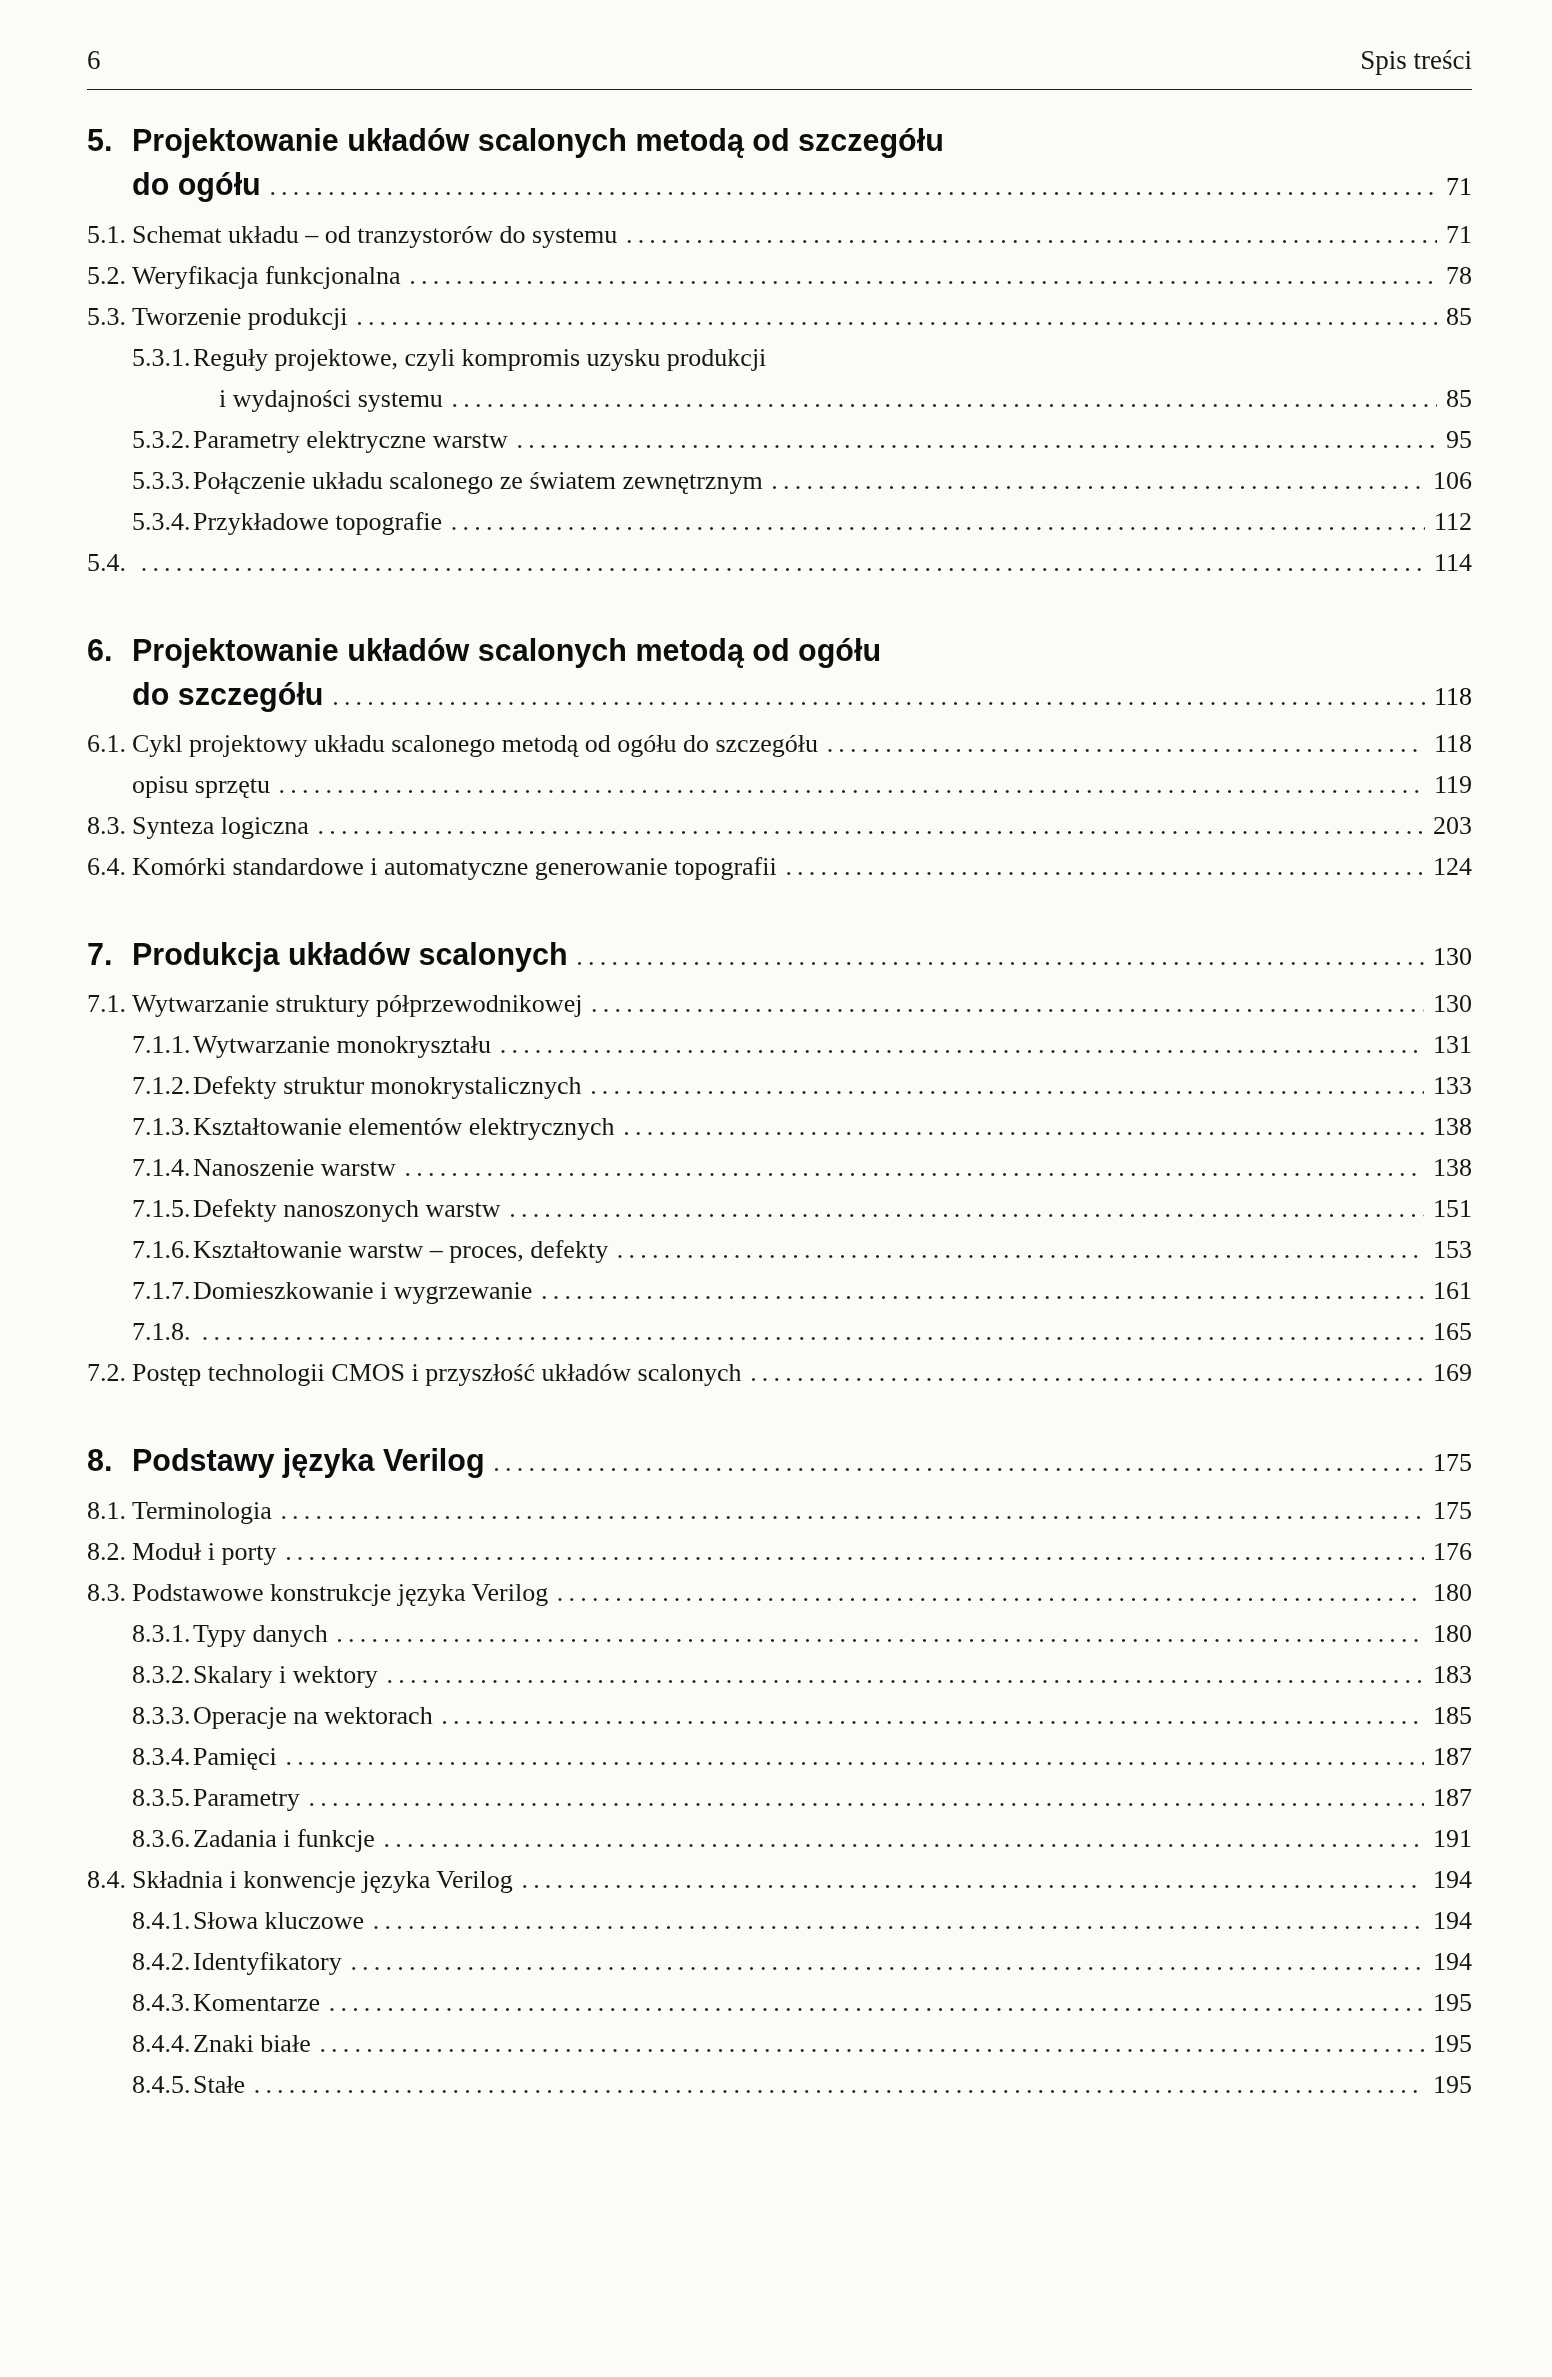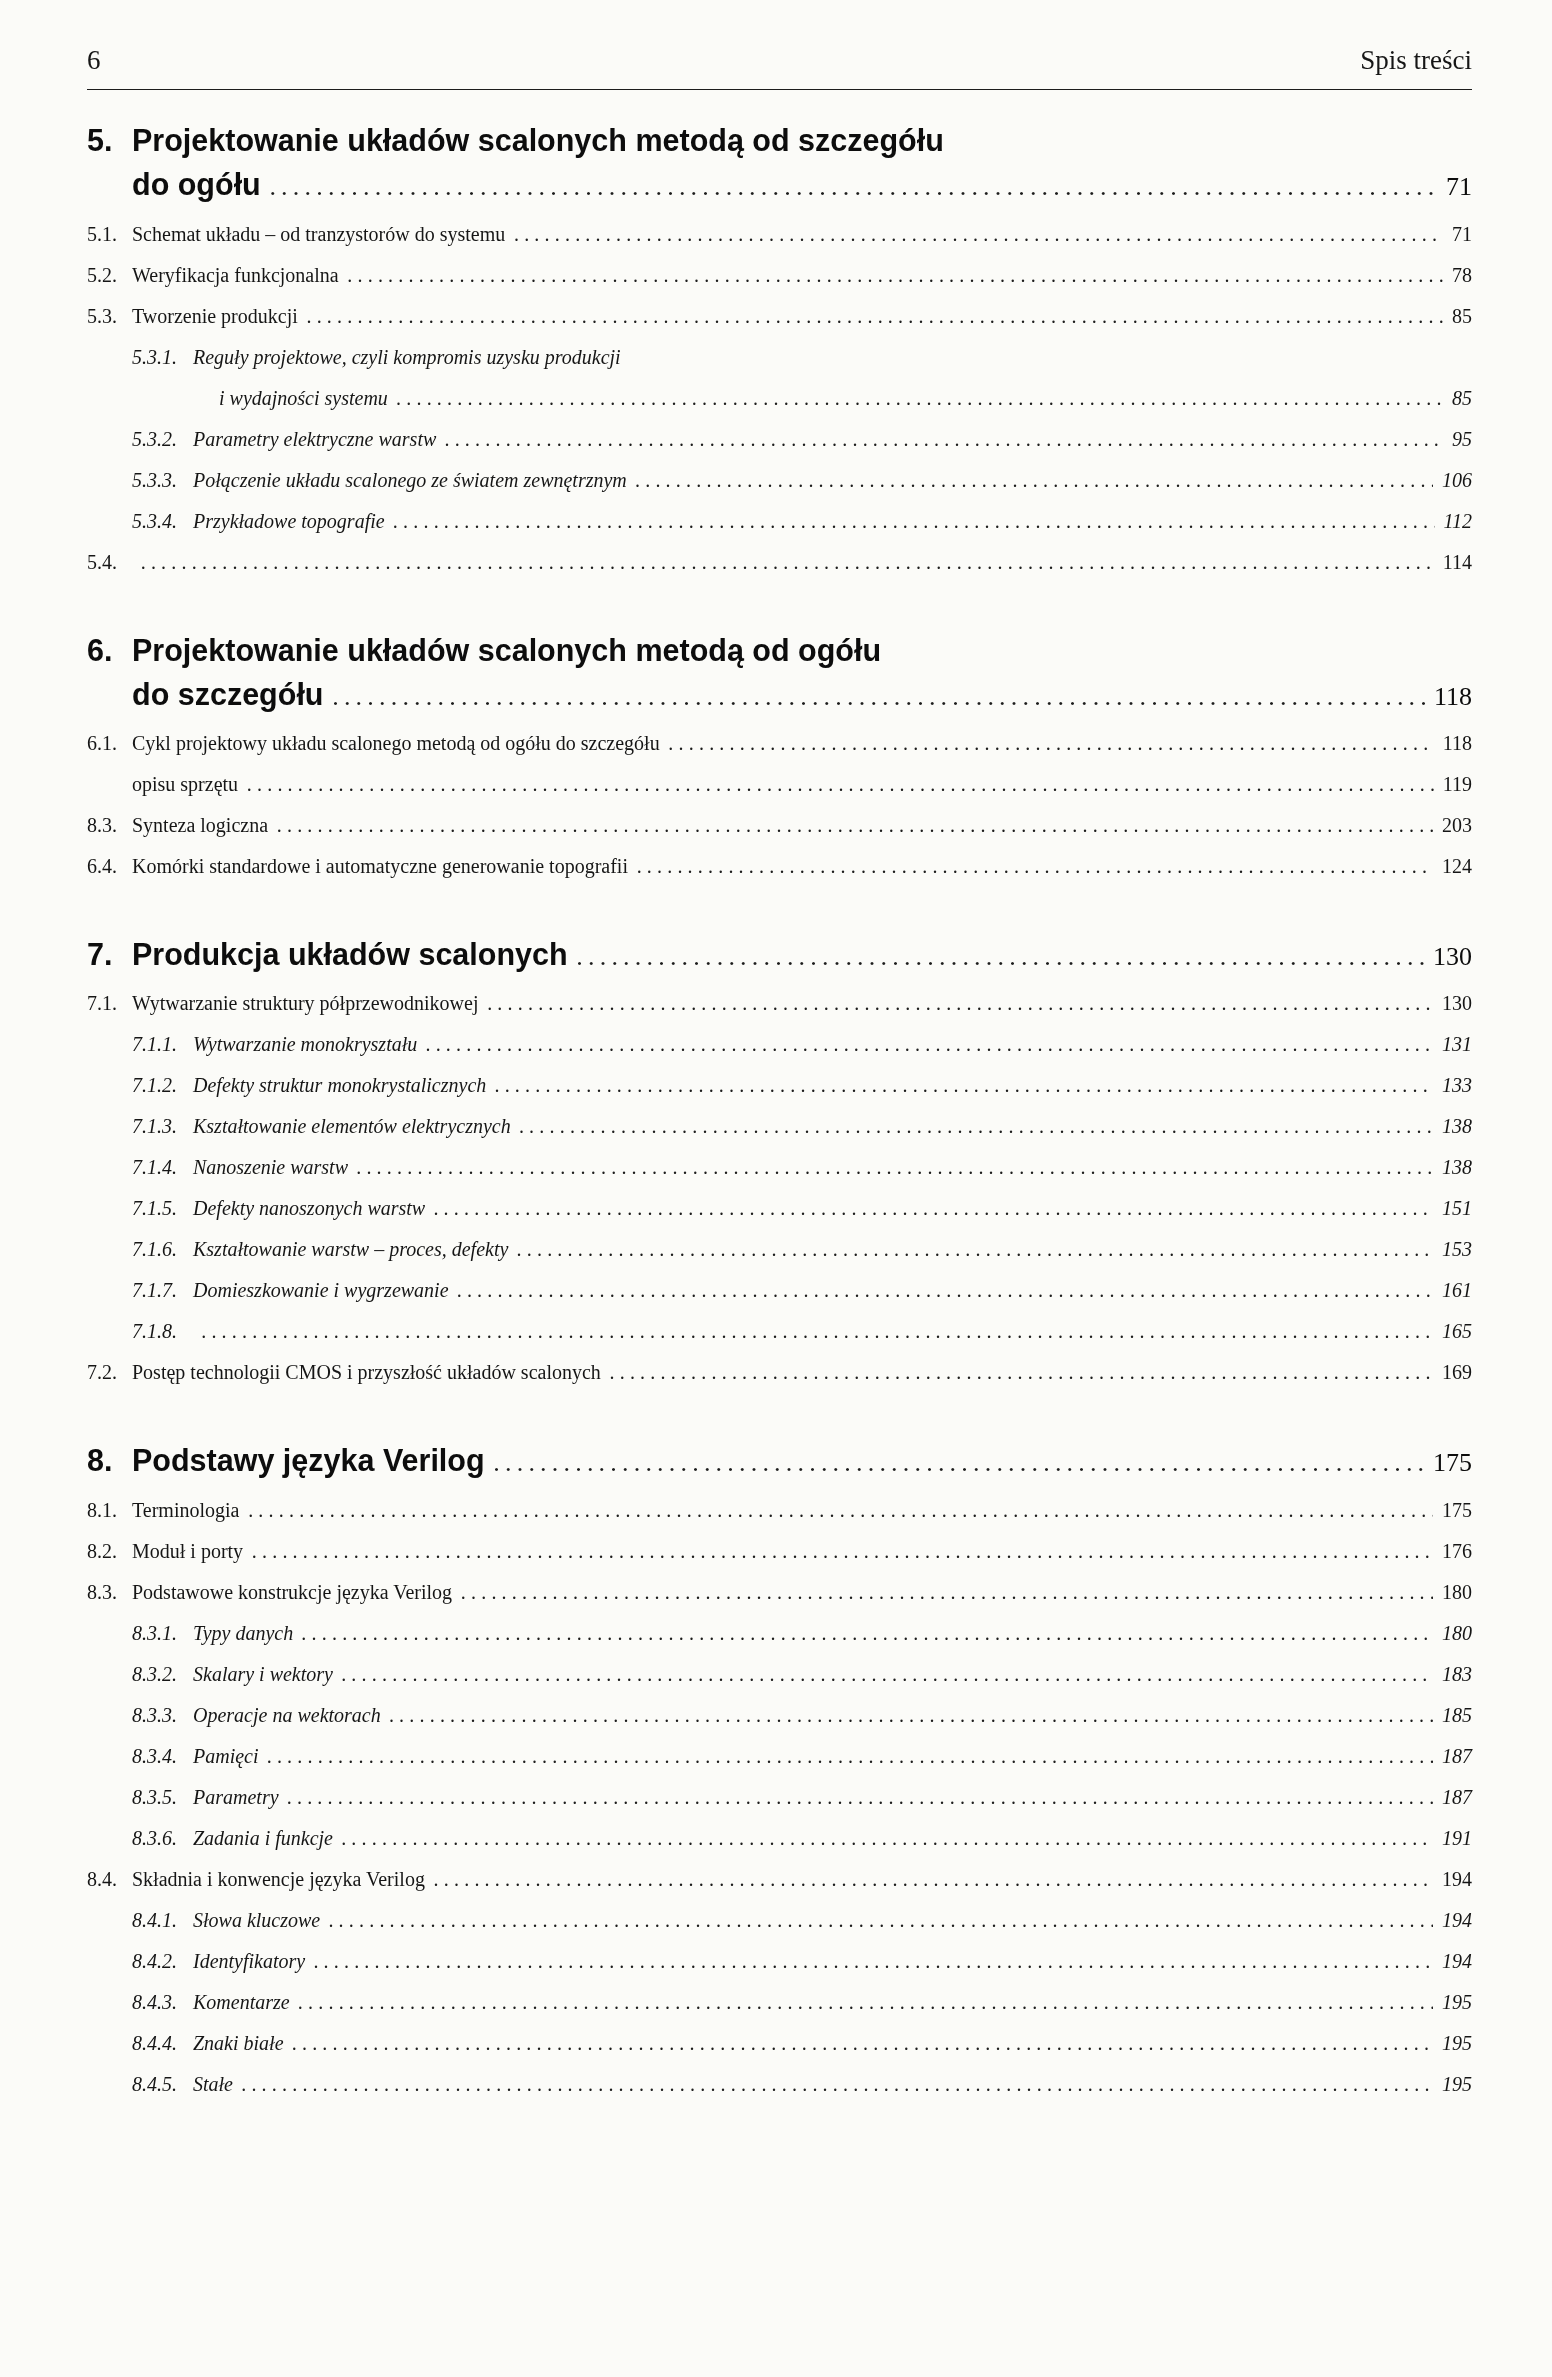--- a/index.html
+++ b/index.html
@@ -48,24 +48,24 @@
   .chapter-heading .leader,
   .chapter-heading .pageno {
     font-family: "Liberation Serif", serif;
     font-weight: 400;
     font-size: 26px;
   }
   .entries { margin-top: 4.4px; }
 
   
   .line { display: flex; align-items: baseline; }
-  .entry { font-size: 20px; line-height: 41px; }
+  .entry { font-size: 26px; line-height: 41px; }
   .num { flex: 0 0 45px; white-space: nowrap; }
   .text { flex: 0 1 auto; white-space: nowrap; }
-  .entry.level-2 .line { padding-left: 45px; font-style: italic; }
+  .entry.level-2 .line { padding-left: 45px; }
   .entry.level-2 .num { flex: 0 0 61px; }
   .entry.level-2 .line.cont .text { padding-left: 26px; }
 
   .leader {
     flex: 1 1 0;
     min-width: 0;
     overflow: hidden;
     white-space: nowrap;
     margin: 0 8.7px;
     letter-spacing: 5.2px;

